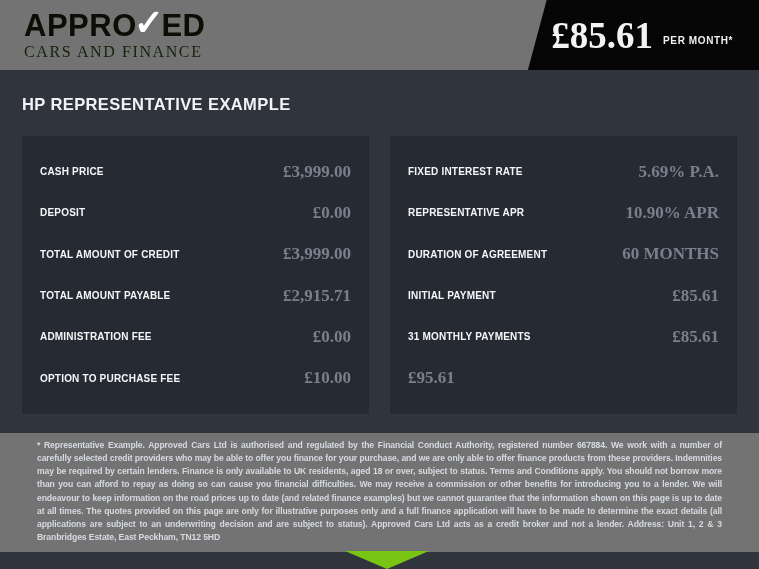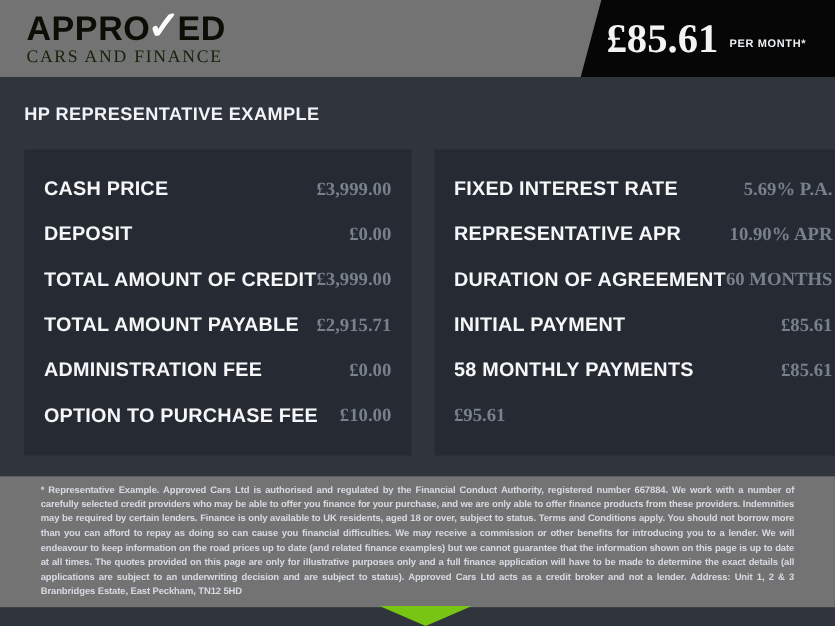--- a/index.html
+++ b/index.html
@@ -93,21 +93,21 @@
     background: #262b33;
     padding: 15px 18px;
   }
   .finance-row {
     height: 41.3px;
     display: flex;
     justify-content: space-between;
     align-items: center;
   }
   .row-label {
-    font-size: 18px;
+    font-size: 10px;
     font-weight: 700;
     letter-spacing: 0.2px;
     color: #f4f6f8;
     white-space: nowrap;
   }
   .row-value {
     font-family: "Liberation Serif", serif;
     font-weight: 700;
     font-size: 17px;
     color: #79808d;
@@ -197,21 +197,21 @@
     </div>
     <div class="finance-row">
       <span class="row-label">DURATION OF AGREEMENT</span>
       <span class="row-value">60 MONTHS</span>
     </div>
     <div class="finance-row">
       <span class="row-label">INITIAL PAYMENT</span>
       <span class="row-value">£85.61</span>
     </div>
     <div class="finance-row">
-      <span class="row-label">58 MONTHLY PAYMENTS</span>
+      <span class="row-label">31 MONTHLY PAYMENTS</span>
       <span class="row-value">£85.61</span>
     </div>
     <div class="finance-row">
       <span class="row-value">£95.61</span>
     </div>
   </div>
 </div>
 
 <div class="disclaimer">* Representative Example. Approved Cars Ltd is authorised and regulated by the Financial Conduct Authority, registered number 667884. We work with a number of carefully selected credit providers who may be able to offer you finance for your purchase, and we are only able to offer finance products from these providers. Indemnities may be required by certain lenders. Finance is only available to UK residents, aged 18 or over, subject to status. Terms and Conditions apply. You should not borrow more than you can afford to repay as doing so can cause you financial difficulties. We may receive a commission or other benefits for introducing you to a lender. We will endeavour to keep information on the road prices up to date (and related finance examples) but we cannot guarantee that the information shown on this page is up to date at all times. The quotes provided on this page are only for illustrative purposes only and a full finance application will have to be made to determine the exact details (all applications are subject to an underwriting decision and are subject to status). Approved Cars Ltd acts as a credit broker and not a lender. Address: Unit 1, 2 &amp; 3 Branbridges Estate, East Peckham, TN12 5HD</div>
 

